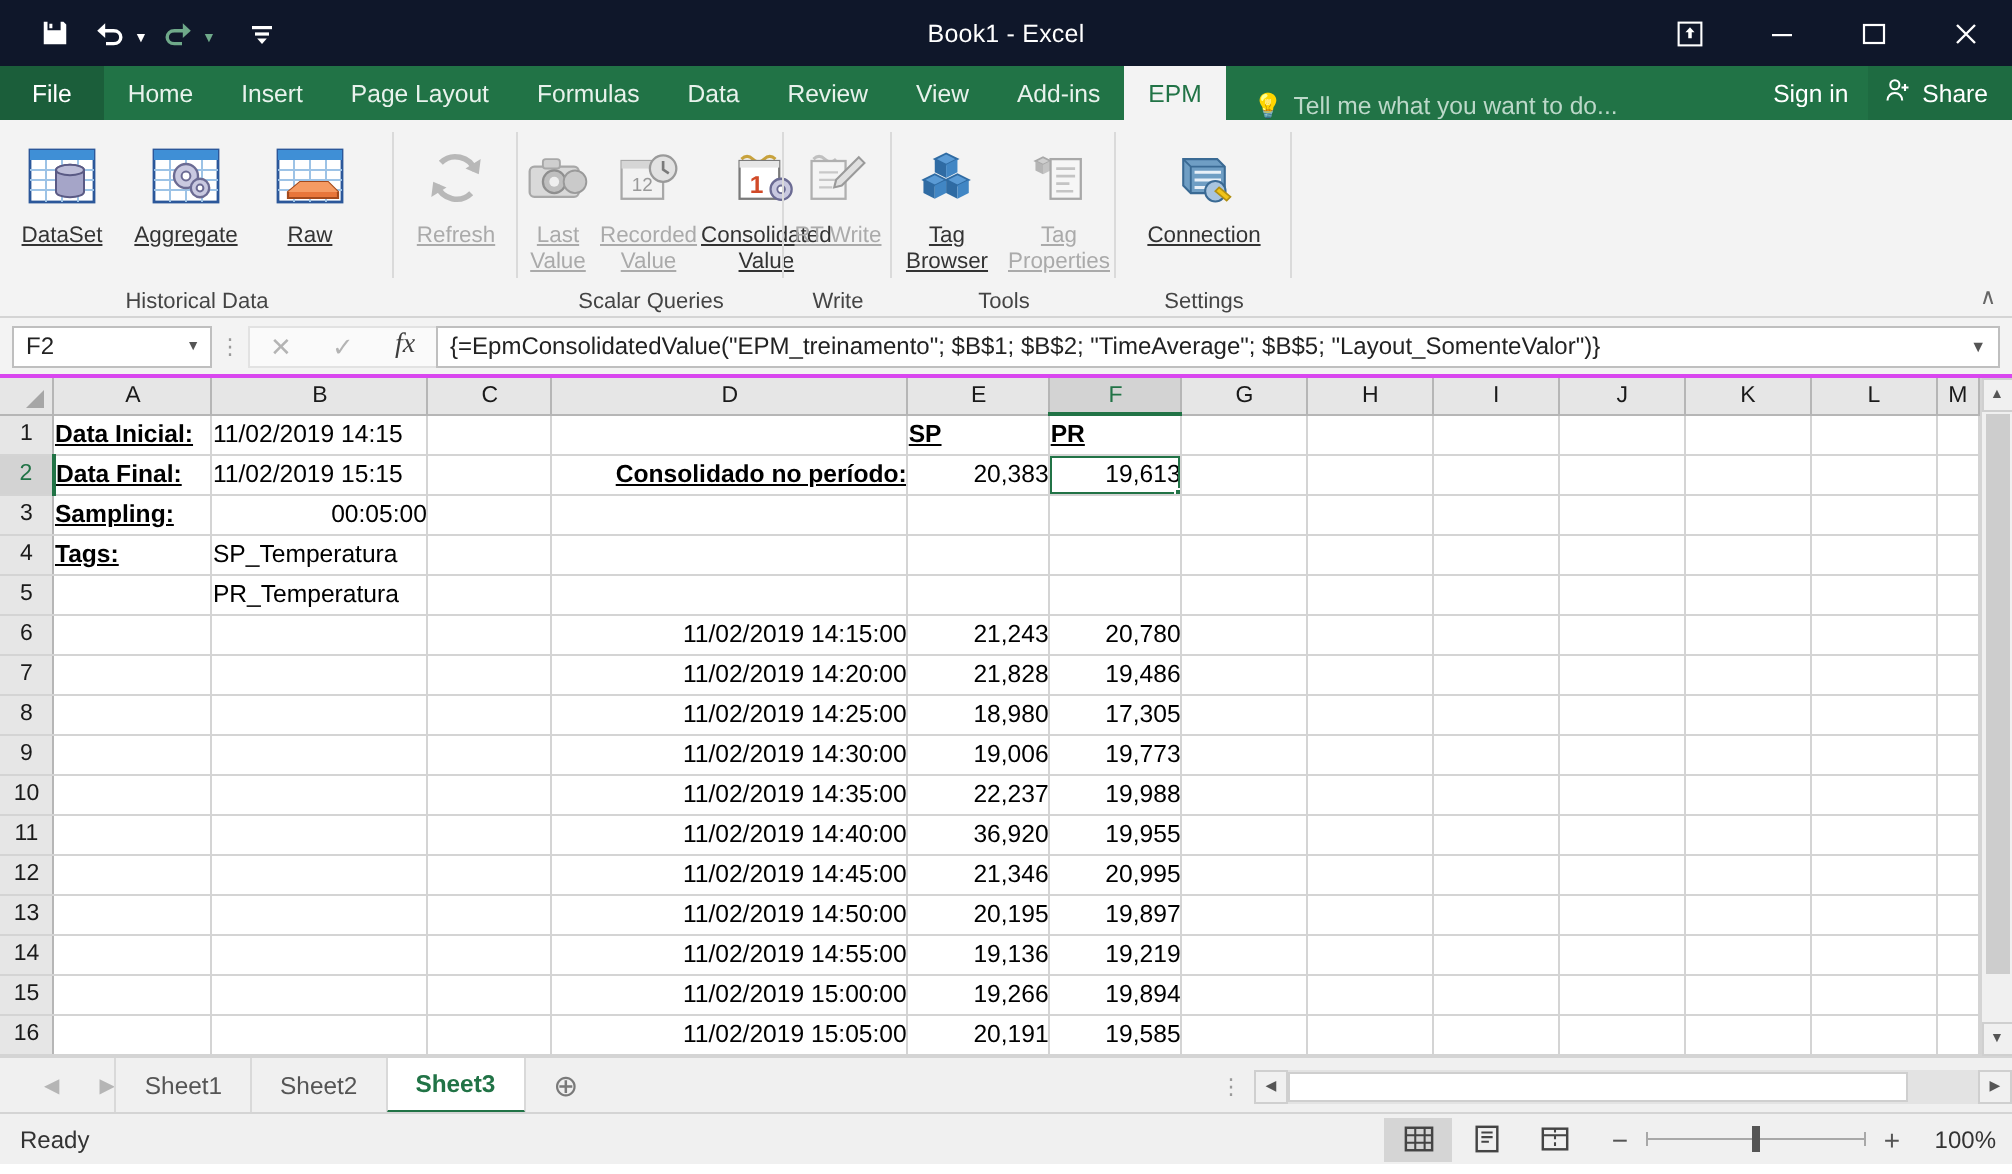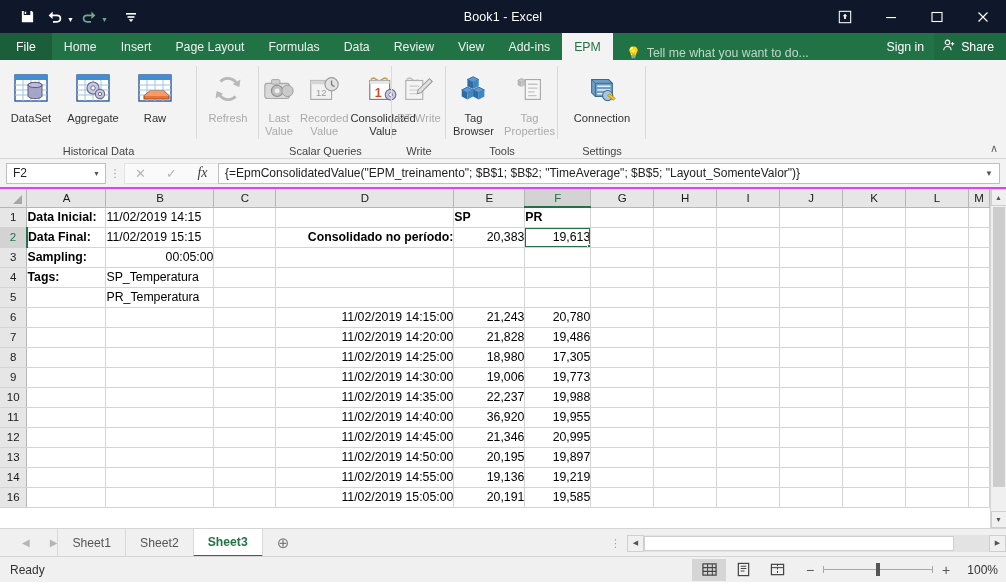--- a/index.html
+++ b/index.html
@@ -71,21 +71,21 @@
     display: flex; align-items: center; justify-content: center;
   }
   .rgroup:not(:last-child)::after {
     content: ''; position: absolute; right: 0; top: 6px; bottom: 20px; width: 1px; background: #dadada;
   }
   .ritem {
     width: 62px; display: flex; flex-direction: column; align-items: center;
     padding: 2px 1px 0; text-align: center;
   }
   .ritem .ico { height: 46px; display: flex; align-items: center; justify-content: center; }
-  .ritem .lbl { font-size: 11.2px; color: #333; line-height: 13px; }
+  .ritem .lbl { font-size: 11.2px; color: #333; line-height: 13px; text-decoration: underline; }
   .ritem.dis .lbl { color: #aaa; }
   .ribbon-collapse {
     position: absolute; right: 8px; bottom: 3px; color: #666; font-size: 11px;
   }
 
   
   .fbar { height: 30px; background: #f3f3f3; display: flex; align-items: center;
           padding: 0 6px; border-bottom: 2px solid #d946ef; }
   .namebox {
     width: 100px; height: 21px; background: #fff; border: 1px solid #bfbfbf;
@@ -118,21 +118,21 @@
   th.rowh {
     width: 27px; height: 20px; background: #e6e6e6; border-right: 1px solid #b6b6b6;
     border-bottom: 1px solid #d4d4d4; font-size: 11.5px; font-weight: normal;
     color: #1a1a1a; text-align: center;
   }
   th.rowh.sel { background: #d3d3d3; border-right: 2px solid #217346; color: #217346; }
   td.cell {
     height: 20px; border-right: 1px solid #d4d4d4; border-bottom: 1px solid #d4d4d4;
     font-size: 12.3px; color: #000; padding: 0 3px; overflow: hidden; white-space: nowrap;
   }
-  td.cell.b { font-weight: bold; }
+  td.cell.b { font-weight: bold; text-decoration: underline; }
   td.cell.r { text-align: right; }
   td.selcell { position: relative; }
   .selbox {
     position: absolute; left: -1px; top: -1px; right: -1px; bottom: -1px;
     border: 2px solid #217346; pointer-events: none;
   }
   .fillhandle {
     position: absolute; right: -3px; bottom: -3px; width: 6px; height: 6px;
     background: #217346; border: 1px solid #fff;
   }
@@ -751,20 +751,36 @@
             <td class="cell r">19,219</td>
             <td class="cell"></td>
             <td class="cell"></td>
             <td class="cell"></td>
             <td class="cell"></td>
             <td class="cell"></td>
             <td class="cell"></td>
             <td class="cell"></td>
           </tr>
           <tr>
+            <th class="rowh">15</th>
+            <td class="cell"></td>
+            <td class="cell"></td>
+            <td class="cell"></td>
+            <td class="cell r">11/02/2019 15:00:00</td>
+            <td class="cell r">19,266</td>
+            <td class="cell r">19,894</td>
+            <td class="cell"></td>
+            <td class="cell"></td>
+            <td class="cell"></td>
+            <td class="cell"></td>
+            <td class="cell"></td>
+            <td class="cell"></td>
+            <td class="cell"></td>
+          </tr>
+          <tr>
             <th class="rowh">16</th>
             <td class="cell"></td>
             <td class="cell"></td>
             <td class="cell"></td>
             <td class="cell r">11/02/2019 15:05:00</td>
             <td class="cell r">20,191</td>
             <td class="cell r">19,585</td>
             <td class="cell"></td>
             <td class="cell"></td>
             <td class="cell"></td>

